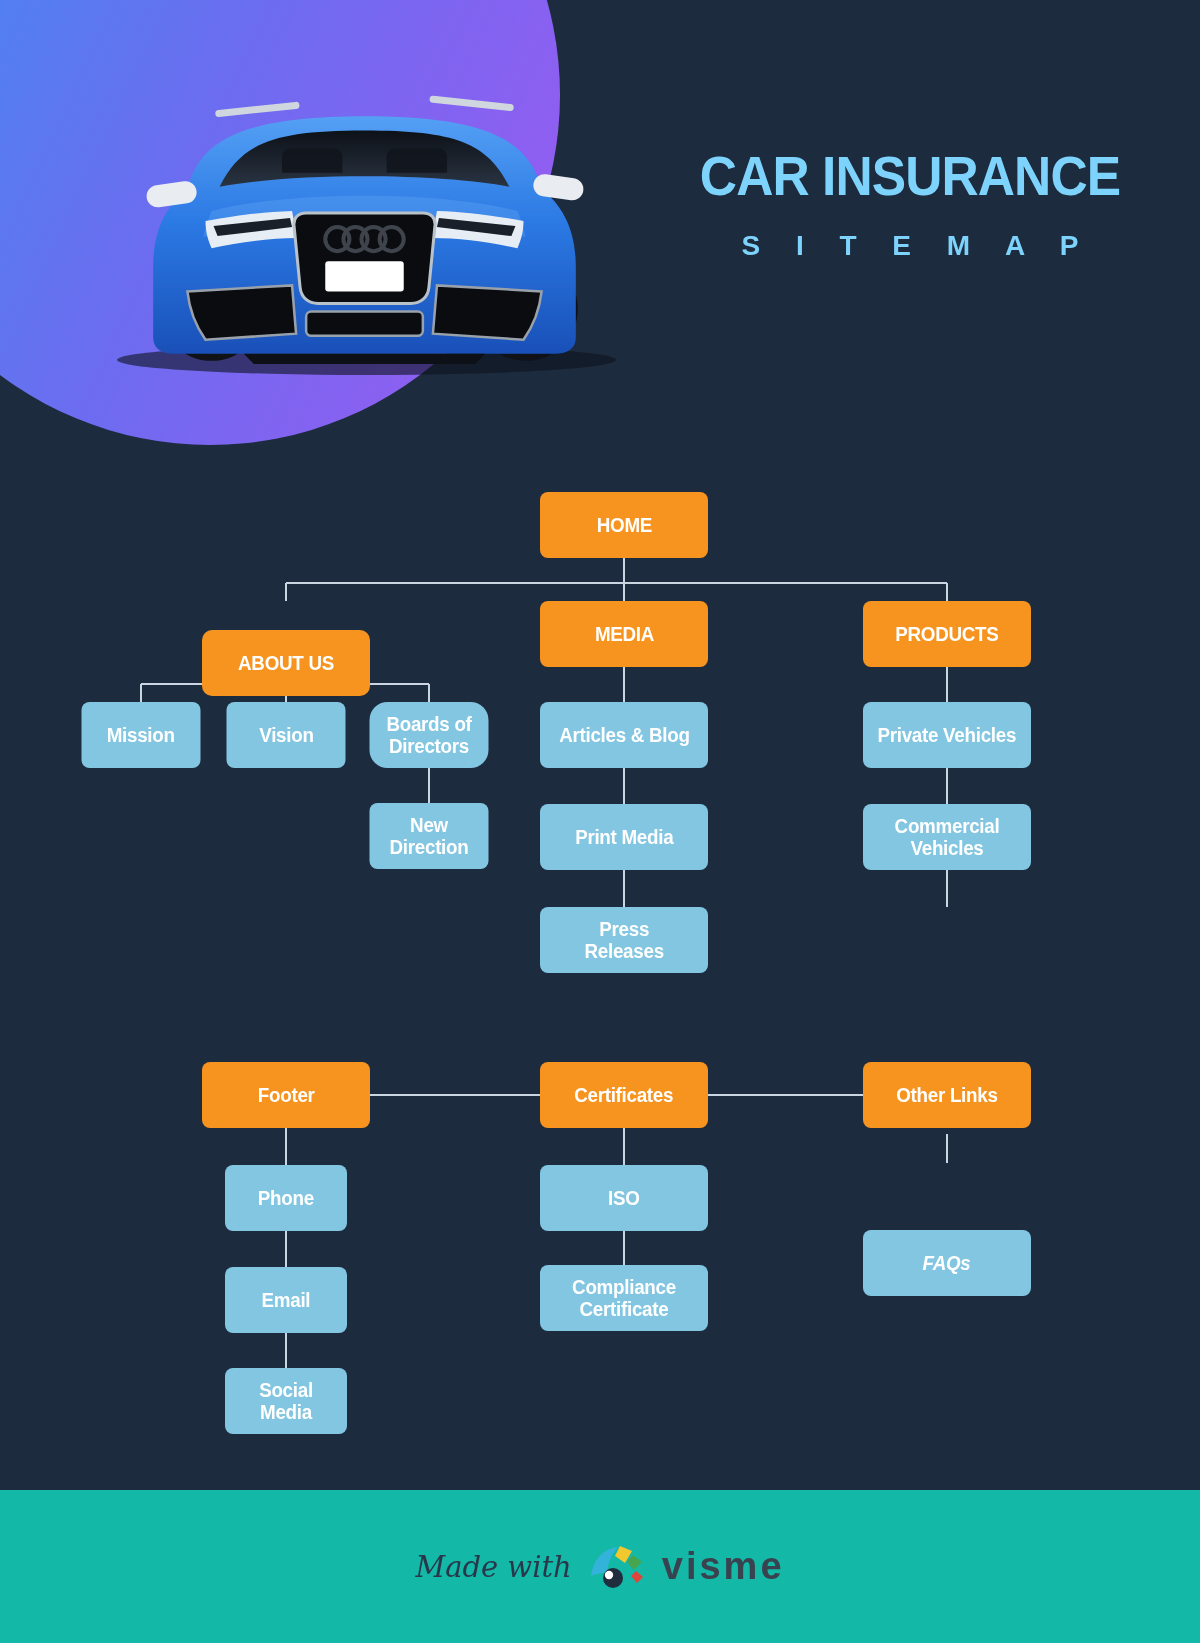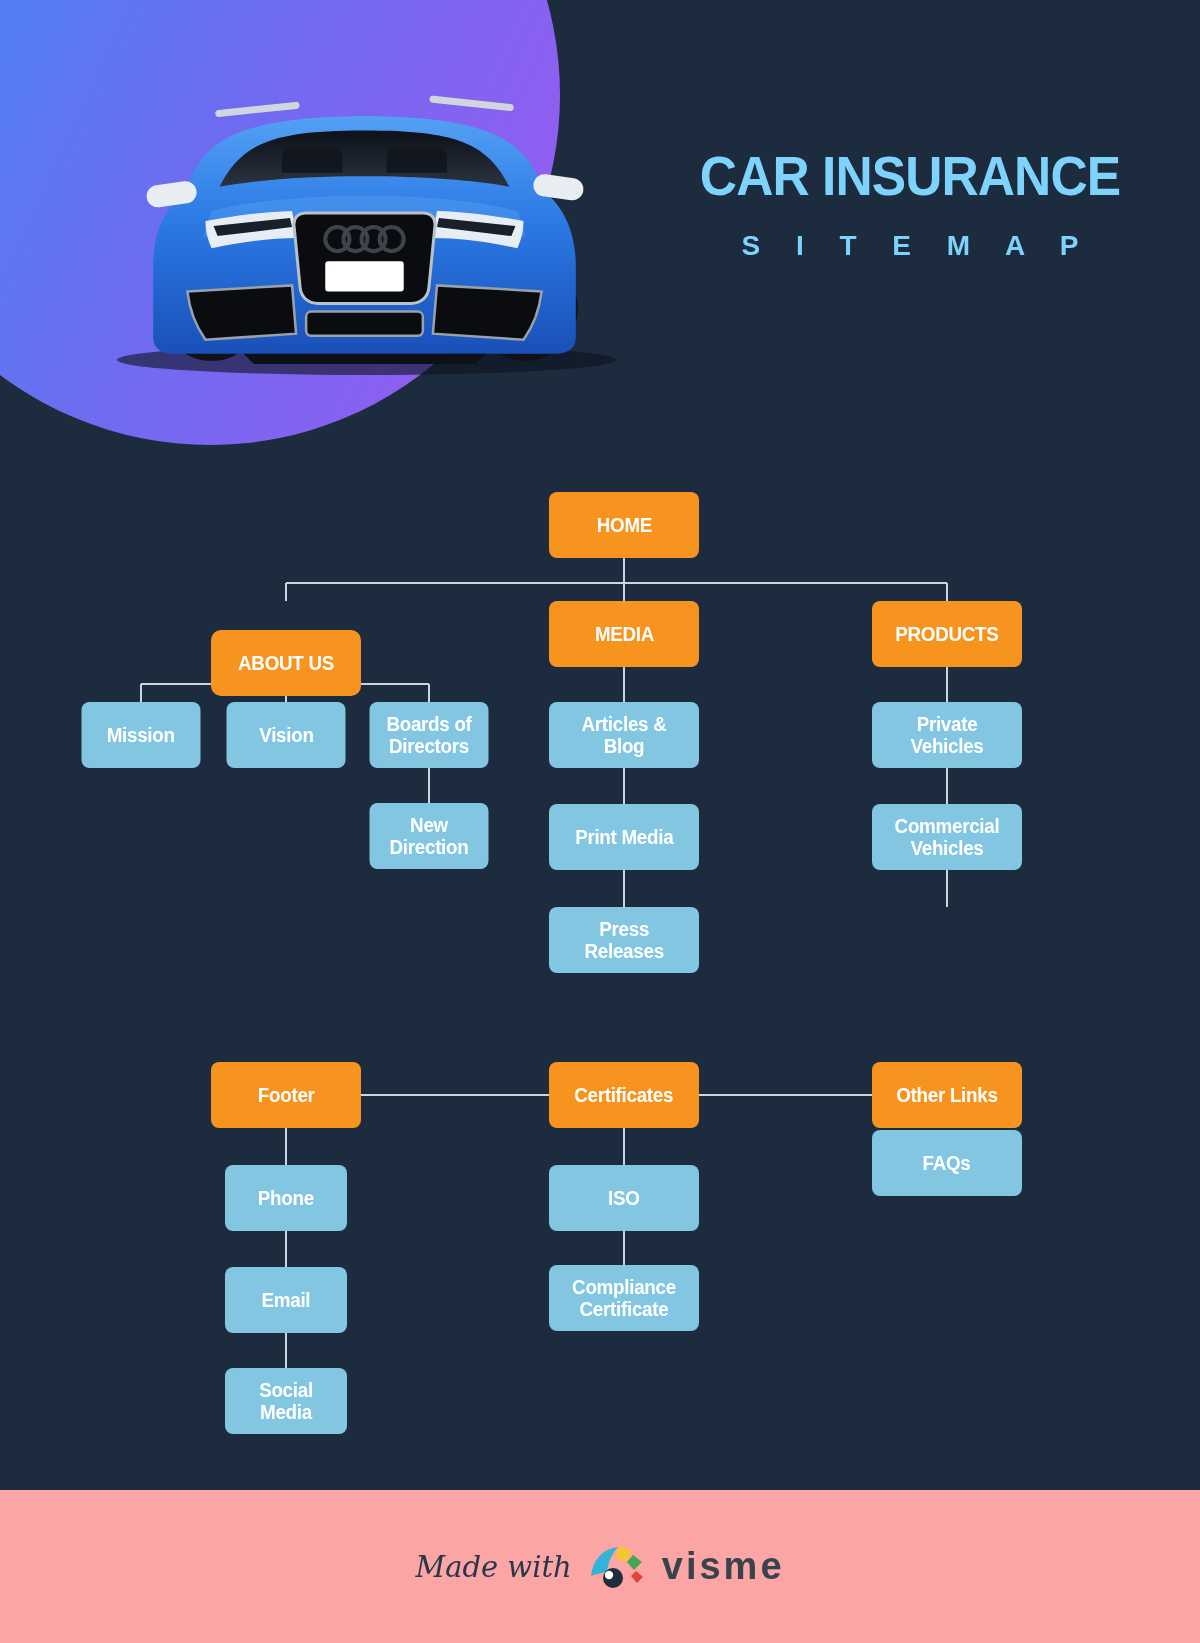--- a/index.html
+++ b/index.html
@@ -21,36 +21,36 @@
     transform:scaleX(0.92); transform-origin:center; white-space:nowrap;
     letter-spacing:-1px;
   }
   .subtitle {
     margin-top:26px; font-size:28px; font-weight:bold;
     letter-spacing:14px; margin-right:-14px; white-space:nowrap;
   }
   
   .node {
     position:absolute; transform:translateX(-50%);
-    width:150px; height:66px; border-radius:8px; box-sizing:border-box;
+    width:168px; height:66px; border-radius:8px; box-sizing:border-box;
     display:flex; align-items:center; justify-content:center; text-align:center;
     color:#ffffff; font-weight:bold; font-size:20px; line-height:1.12;
     letter-spacing:-0.3px; padding:4px 10px;
   }
   .node > span { transform:scaleX(0.94); display:inline-block; }
   .orange { background:#f7941f; }
   .blue   { background:#82c6e1; }
   .w119 { width:119px; }
   .w122 { width:122px; padding:4px 20px; }
   .tight { padding:4px 42px; }
   .connectors { position:absolute; left:0; top:0; width:1200px; height:1643px; pointer-events:none; }
   
   .footer-strip {
     position:absolute; left:0; top:1490px; width:1200px; height:153px;
-    background:#fca5a5; display:flex; align-items:center; justify-content:center; gap:16px;
+    background:#14b8a6; display:flex; align-items:center; justify-content:center; gap:16px;
   }
   .made-with {
     font-family:"DejaVu Serif", serif; font-style:italic;
     font-size:29px; color:#28374a;
   }
   .visme-word {
     font-size:38px; font-weight:bold; color:#39424f; letter-spacing:3px;
   }
   .visme-logo { width:58px; height:48px; }
 </style>
@@ -154,21 +154,21 @@
   <div class="node orange" style="left:947px; top:601px;">
       <span>PRODUCTS</span>
     </div>
 
   <div class="node blue w119" style="left:141px; top:702px;">
       <span>Mission</span>
     </div>
   <div class="node blue w119" style="left:286px; top:702px;">
       <span>Vision</span>
     </div>
-  <div class="node blue w119" style="left:429px; top:702px;">
+  <div class="node blue w119" style="left:429px; top:702px;border-radius:18px;">
       <span>Boards of Directors</span>
     </div>
   <div class="node blue w119" style="left:429px; top:803px;">
       <span>New Direction</span>
     </div>
 
   <div class="node blue" style="left:624px; top:702px;">
       <span>Articles &amp; Blog</span>
     </div>
   <div class="node blue" style="left:624px; top:804px;">
@@ -204,21 +204,21 @@
   <div class="node blue w122" style="left:286px; top:1368px;">
       <span>Social Media</span>
     </div>
 
   <div class="node blue" style="left:624px; top:1165px;">
       <span>ISO</span>
     </div>
   <div class="node blue" style="left:624px; top:1265px;">
       <span>Compliance Certificate</span>
     </div>
-  <div class="node blue" style="left:947px; top:1130px;">
+  <div class="node blue" style="left:947px; top:1230px;font-style:italic;">
       <span>FAQs</span>
     </div>
 
   <div class="footer-strip">
     <span class="made-with">Made with</span>
     <svg class="visme-logo" viewBox="0 0 58 46" aria-hidden="true">
       <path d="M3,32 C5,15 15,5 30,3 C23,11 20,19 19,28 C13,29 7,30 3,32 Z" fill="#33b2da"></path>
       <path d="M32,2 L44,7 L37,19 L27,12 Z" fill="#f3c72e"></path>
       <path d="M45,11 L54,18 L46,26 L39,18 Z" fill="#47a44f"></path>
       <path d="M48,27 L55,33 L49,39 L43,32 Z" fill="#e0453c"></path>

